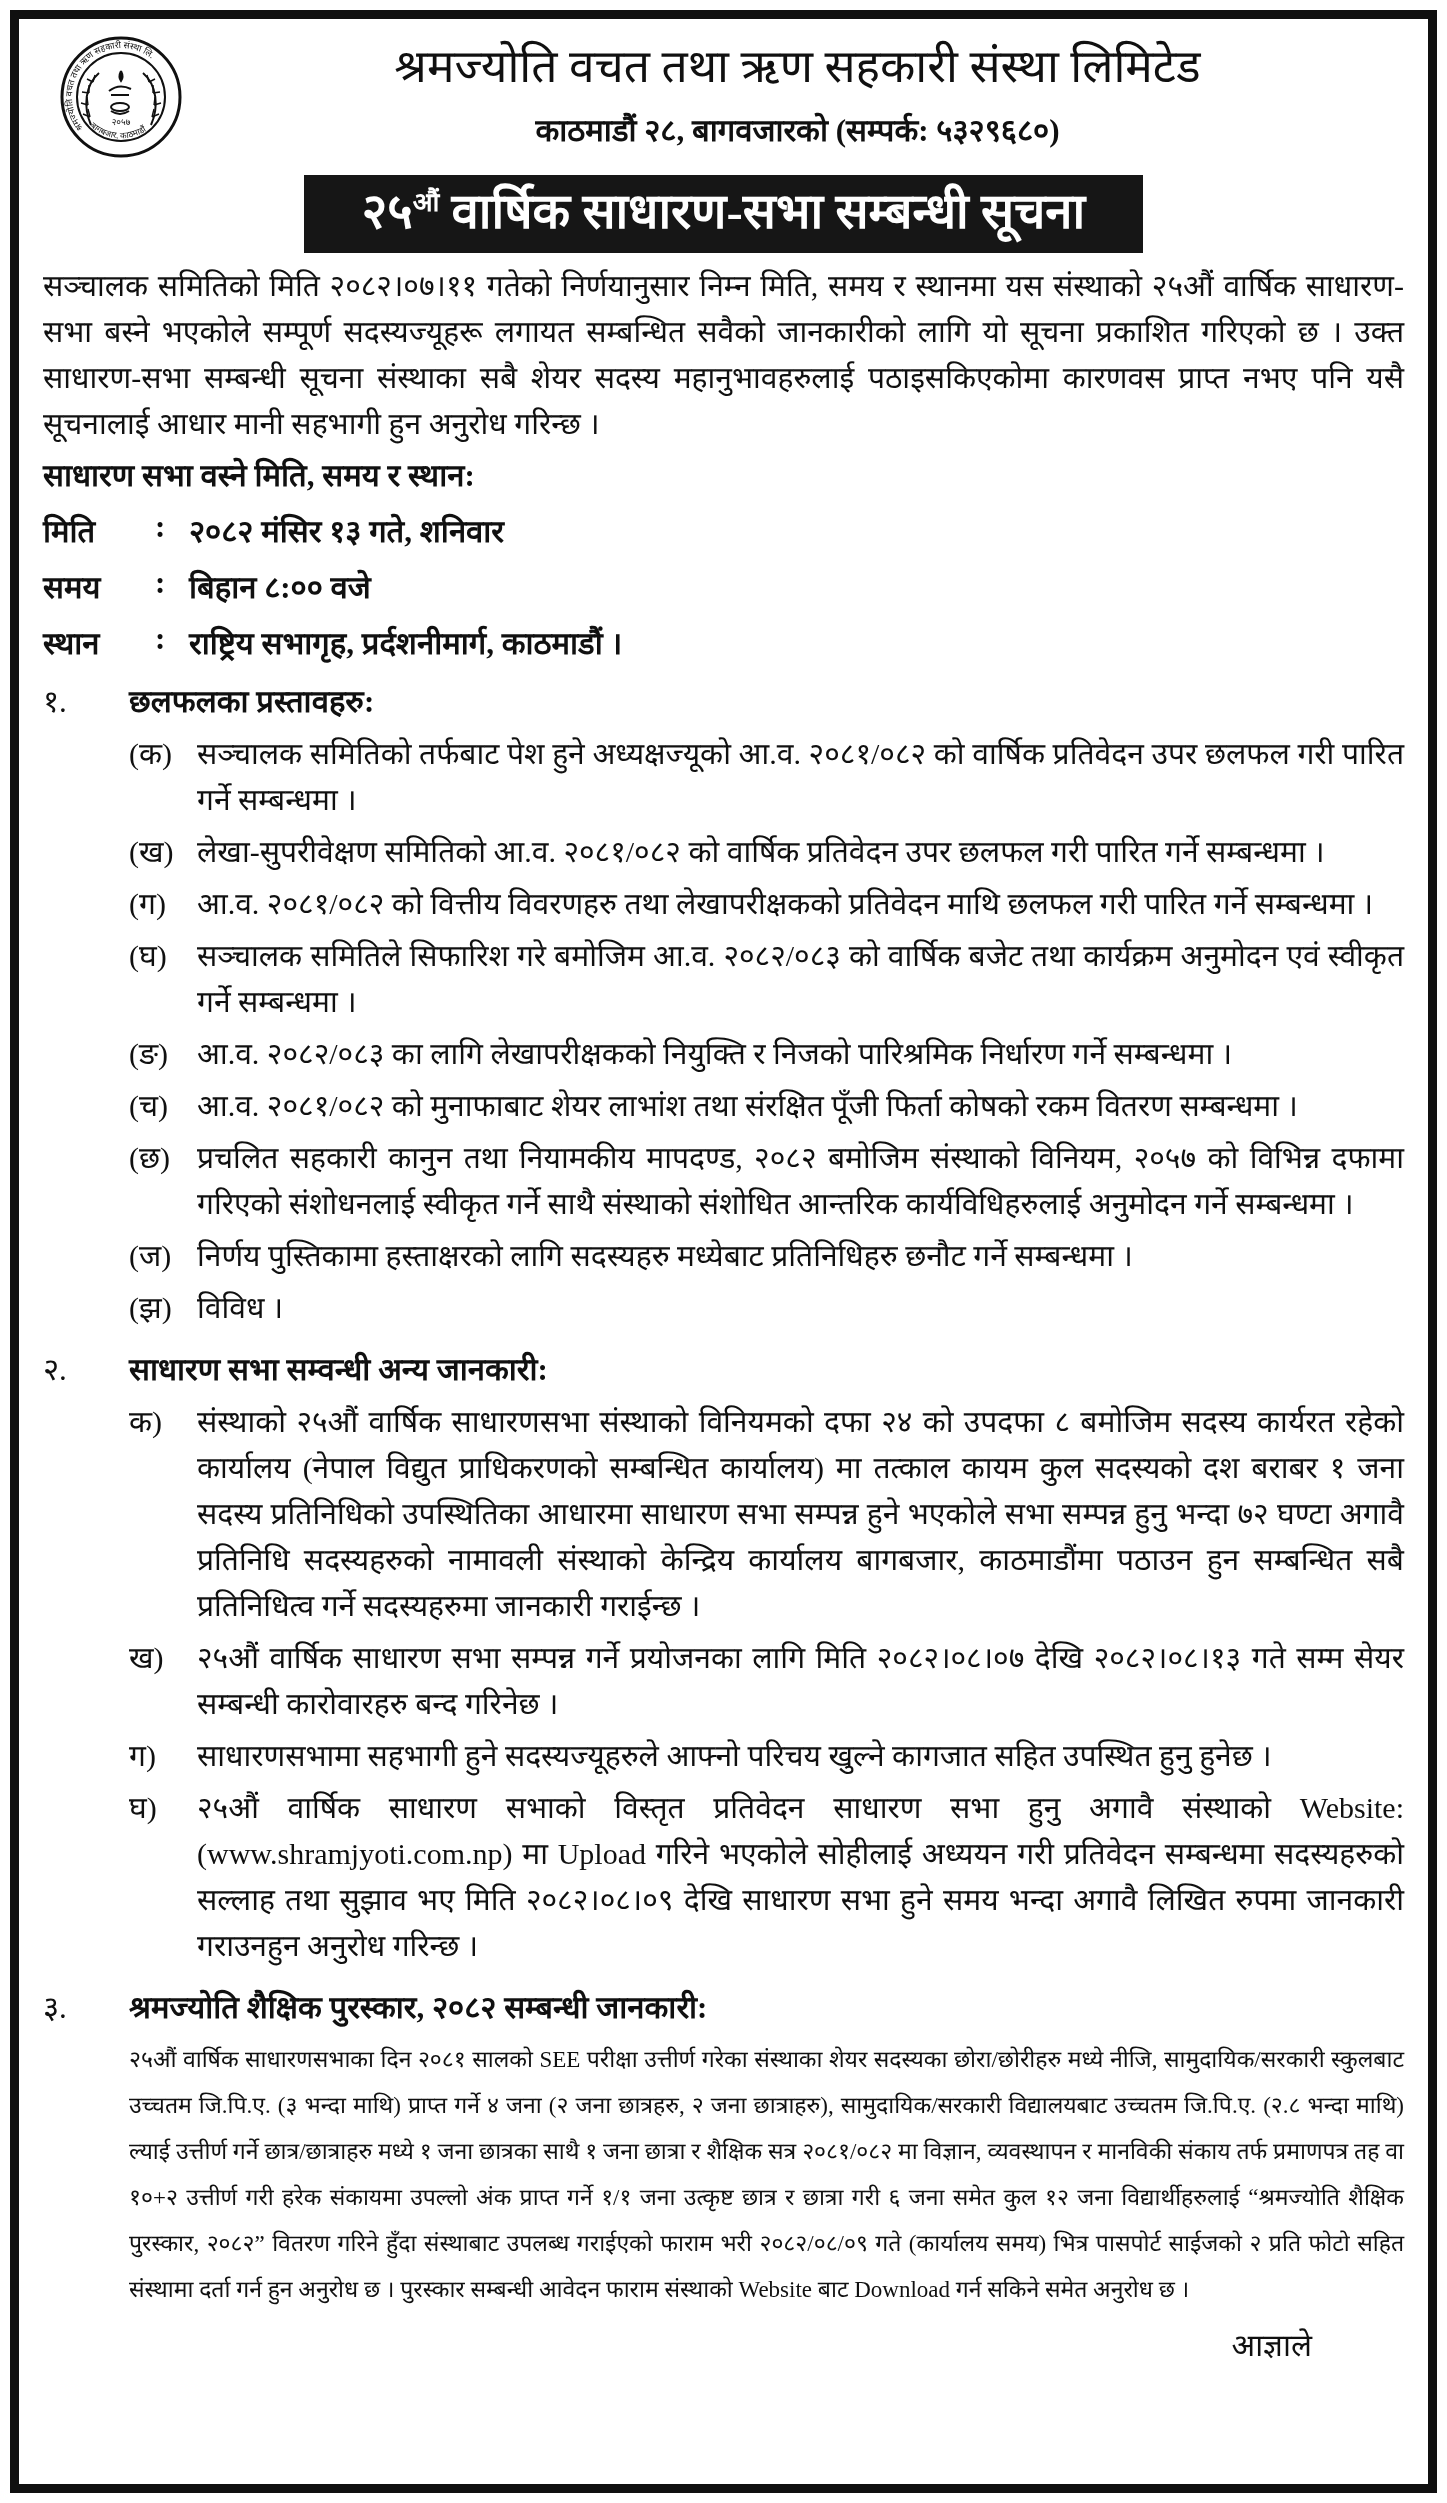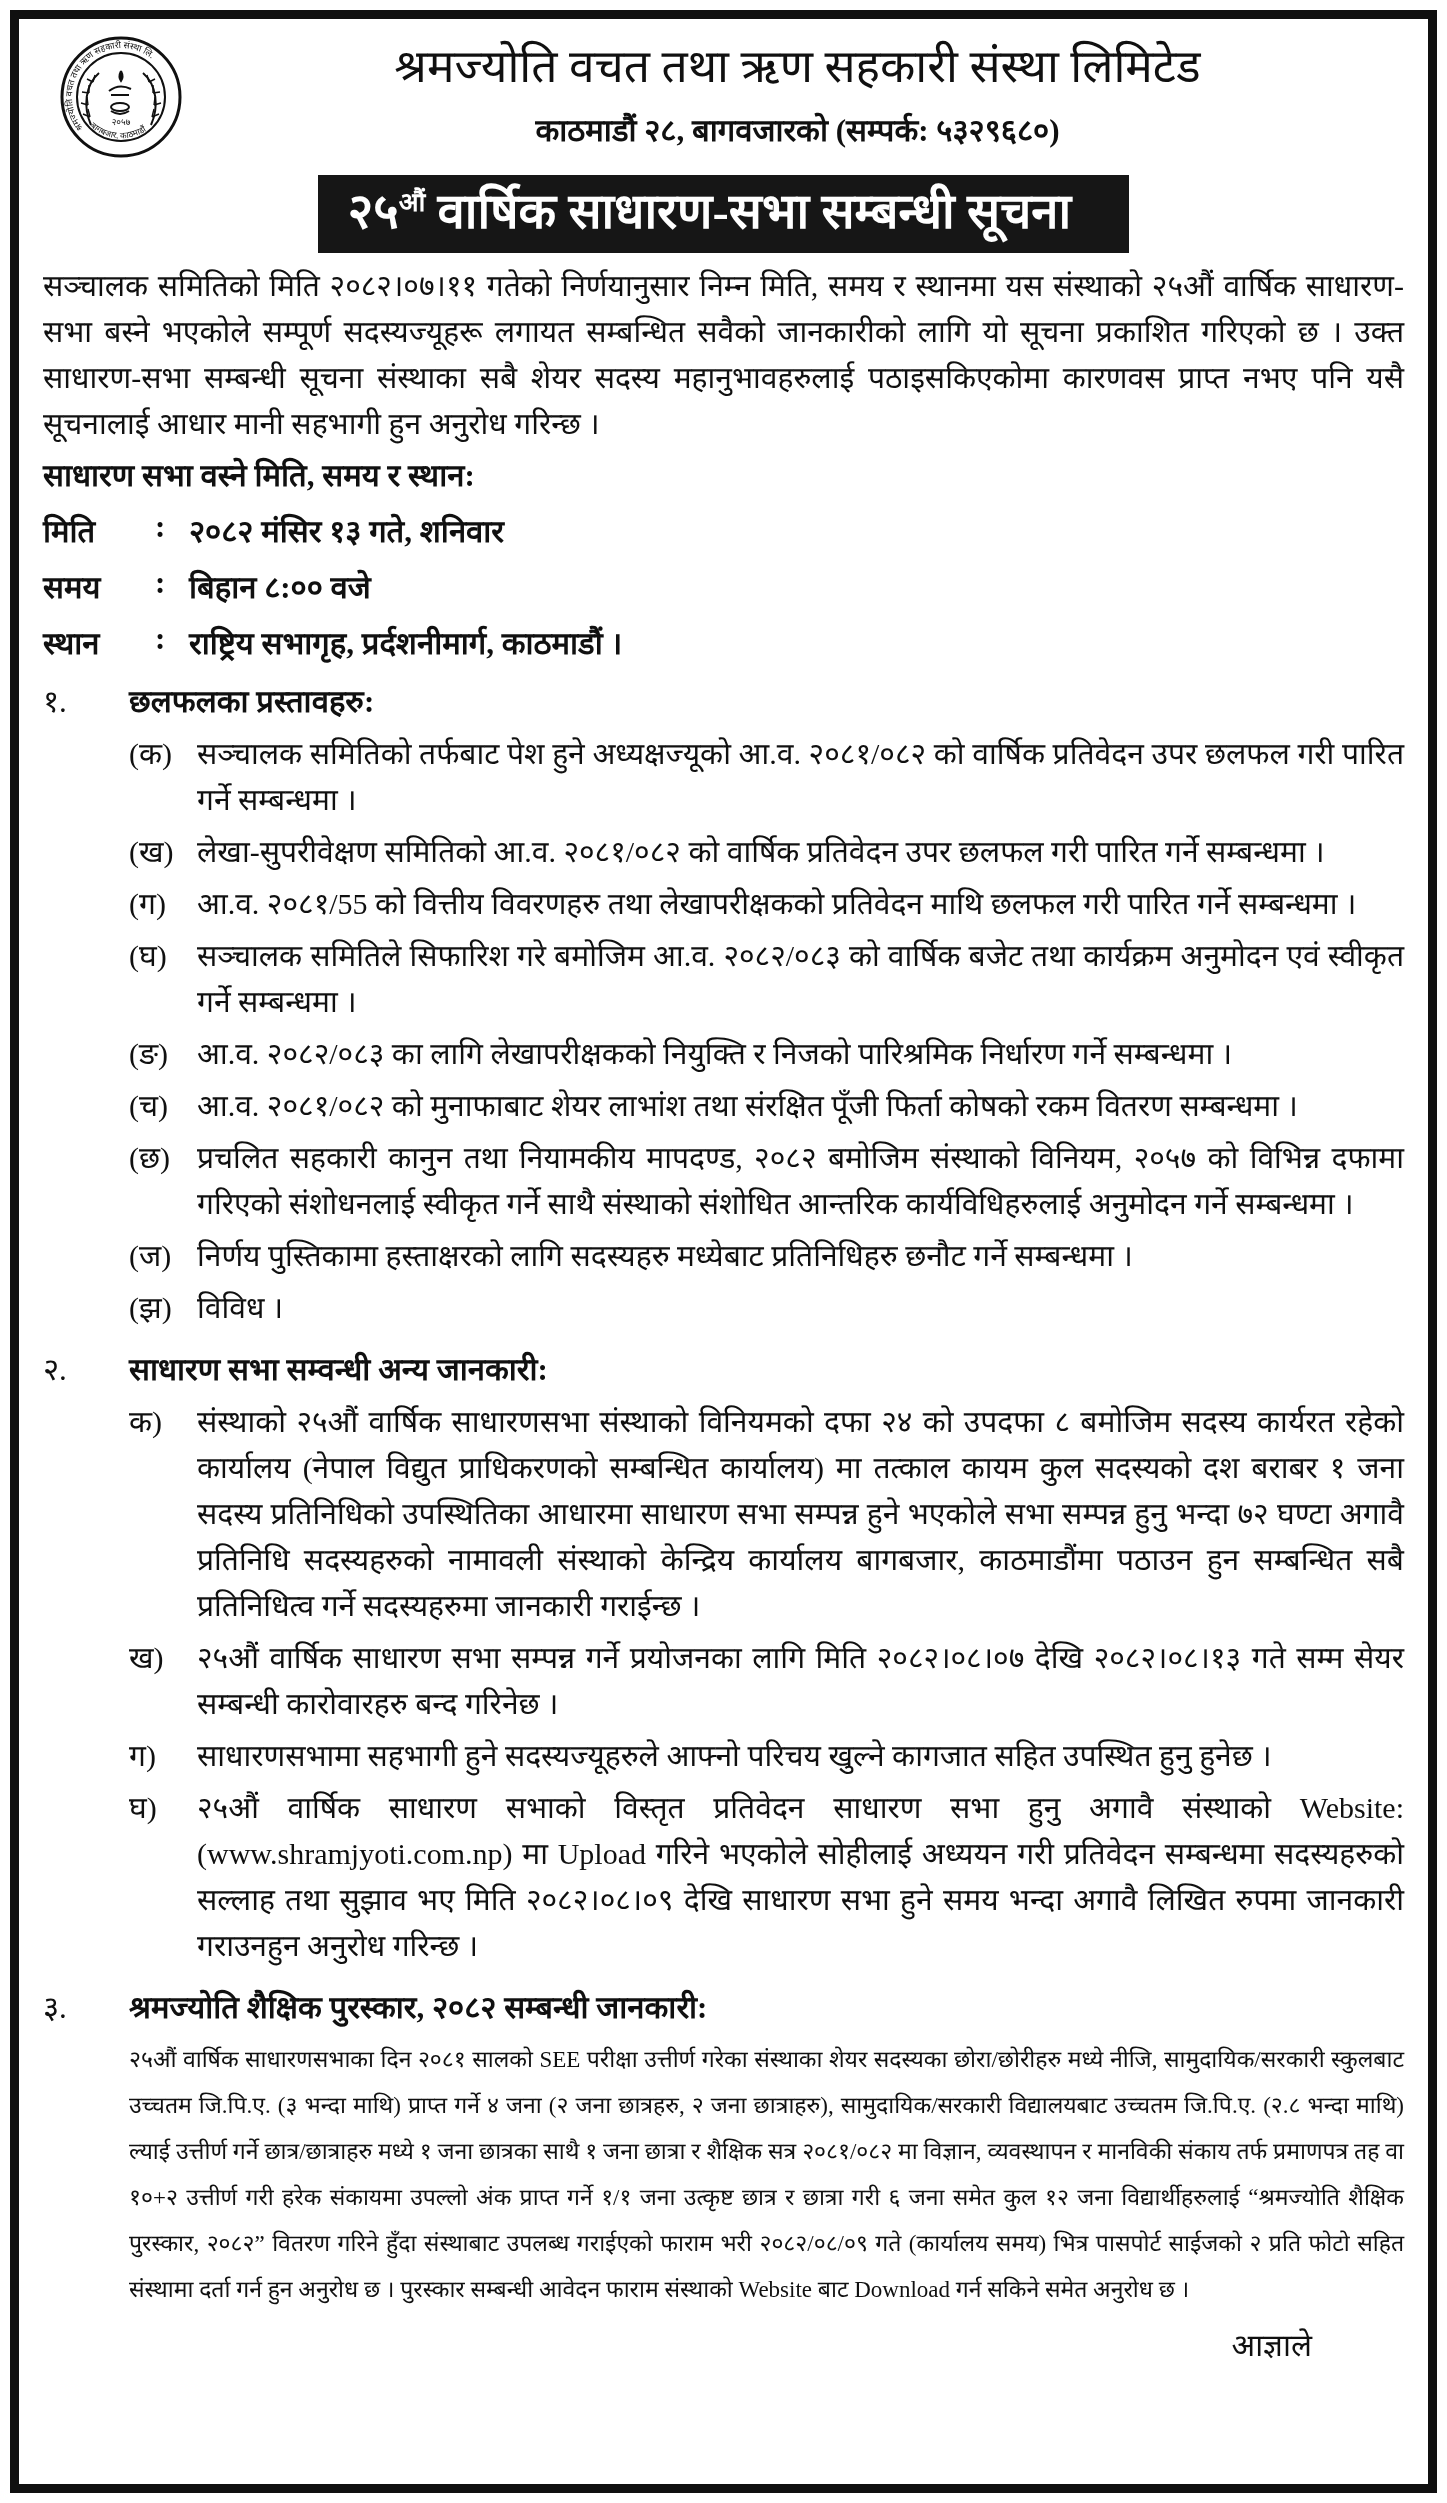--- a/index.html
+++ b/index.html
@@ -9,21 +9,21 @@
          border:9px solid #101010;background:#fff;box-sizing:border-box;
          padding:10px 24px 8px 24px;}
   
   .hdr{display:flex;align-items:flex-start;}
   .seal{flex:0 0 auto;margin:4px 6px 0 14px;}
   .hdr-text{flex:1;text-align:center;}
   .org-name{margin:10px 0 0 0;font-size:46px;font-weight:normal;line-height:1.2;}
   .addr{margin-top:14px;font-size:31px;font-weight:bold;}
   
   .banner{background:#161616;color:#ffffff;width:fit-content;margin:14px auto 0 auto;
-          padding:10px 58px 14px 30px;font-size:49px;font-weight:bold;line-height:1.1;}
+          padding:10px 58px 14px 58px;font-size:49px;font-weight:bold;line-height:1.1;}
   .banner sup{font-size:26px;vertical-align:super;line-height:0;}
   .pub{margin-top:12px;text-align:center;font-size:30px;font-weight:bold;}
   
   .body-p{font-size:30px;line-height:46px;text-align:justify;margin:10px 0 6px 0;}
   .mi-head{font-size:31px;font-weight:bold;margin:2px 0 4px 0;}
   .mi-row{display:flex;font-size:31px;font-weight:bold;margin:14px 0;}
   .mi-label{flex:0 0 112px;}
   .mi-colon{flex:0 0 34px;}
   .mi-value{flex:1;}
   
@@ -121,21 +121,21 @@
         <div class="li">
             <span class="lbl">(क)</span>
             <div class="txt">सञ्चालक समितिको तर्फबाट पेश हुने अध्यक्षज्यूको आ.व. २०८१/०८२ को वार्षिक प्रतिवेदन उपर छलफल गरी पारित गर्ने सम्बन्धमा ।</div>
           </div>
         <div class="li">
             <span class="lbl">(ख)</span>
             <div class="txt">लेखा-सुपरीवेक्षण समितिको आ.व. २०८१/०८२ को वार्षिक प्रतिवेदन उपर छलफल गरी पारित गर्ने सम्बन्धमा ।</div>
           </div>
         <div class="li">
             <span class="lbl">(ग)</span>
-            <div class="txt">आ.व. २०८१/55 को वित्तीय विवरणहरु तथा लेखापरीक्षकको प्रतिवेदन माथि छलफल गरी पारित गर्ने सम्बन्धमा ।</div>
+            <div class="txt">आ.व. २०८१/०८२ को वित्तीय विवरणहरु तथा लेखापरीक्षकको प्रतिवेदन माथि छलफल गरी पारित गर्ने सम्बन्धमा ।</div>
           </div>
         <div class="li">
             <span class="lbl">(घ)</span>
             <div class="txt">सञ्चालक समितिले सिफारिश गरे बमोजिम आ.व. २०८२/०८३ को वार्षिक बजेट तथा कार्यक्रम अनुमोदन एवं स्वीकृत गर्ने सम्बन्धमा ।</div>
           </div>
         <div class="li">
             <span class="lbl">(ङ)</span>
             <div class="txt">आ.व. २०८२/०८३ का लागि लेखापरीक्षकको नियुक्ति र निजको पारिश्रमिक निर्धारण गर्ने सम्बन्धमा ।</div>
           </div>
         <div class="li">

